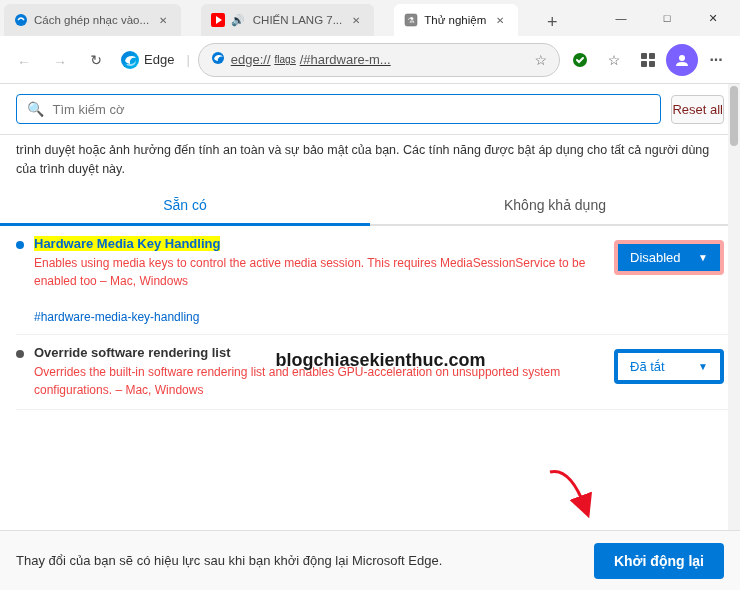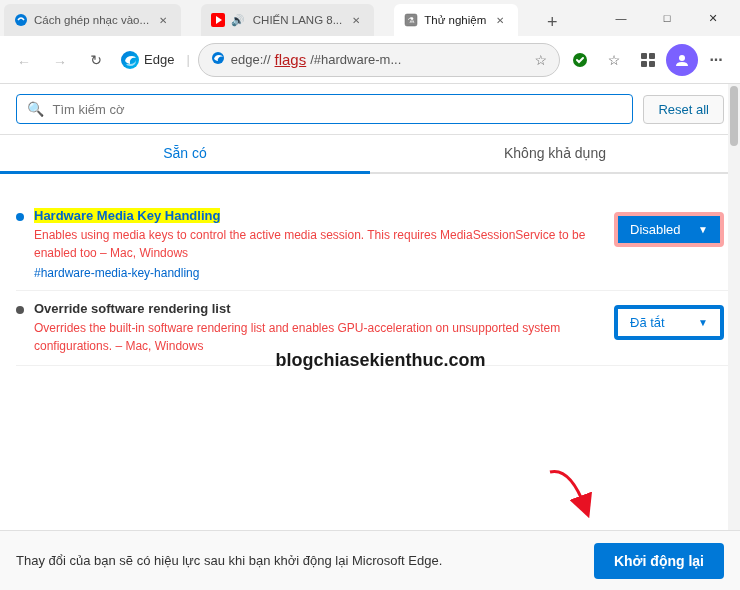--- a/index.html
+++ b/index.html
@@ -139,20 +139,21 @@
       padding: 0 12px;
       gap: 6px;
     }
     .address-text {
       flex: 1;
       font-size: 13px;
       color: #333;
       display: flex;
       align-items: center;
       gap: 4px;
+      text-decoration: underline;
     }
     .address-icon {
       font-size: 14px;
       color: #666;
     }
     .toolbar-icons {
       display: flex;
       align-items: center;
       gap: 2px;
     }
@@ -214,27 +215,27 @@
     .search-icon-inner { color: #888; font-size: 14px; }
     .search-input {
       border: none;
       outline: none;
       flex: 1;
       font-size: 13px;
       color: #555;
       background: transparent;
     }
     .reset-all-btn {
-      padding: 6px 14px;
+      padding: 6px 0;
       border: 1px solid #ccc;
       border-radius: 4px;
       background: #f9f9f9;
       font-size: 13px;
       cursor: pointer;
-      color: #0369a1;
+      color: #7f1d1d;
       white-space: nowrap;
     }
 
     
     .warning-text {
       padding: 6px 16px 8px;
       font-size: 12.5px;
       color: #333;
       line-height: 1.5;
       background: #fff;
@@ -259,21 +260,21 @@
     .feature-tab.active {
       color: #0078d7;
       border-bottom: 3px solid #0078d7;
       font-weight: 500;
     }
 
     
     .feature-list {
       flex: 1;
       overflow-y: auto;
-      padding: 24px 0 10px 16px;
+      padding: 0 0 10px 16px;
       background: #fff;
     }
     .feature-item {
       display: flex;
       align-items: flex-start;
       padding: 10px 0;
       gap: 10px;
       border-bottom: 1px solid #f0f0f0;
       padding-right: 16px;
     }
@@ -297,21 +298,21 @@
       font-size: 12px;
       color: #ef4444;
       margin-top: 3px;
       line-height: 1.5;
     }
     .feature-link {
       display: block;
       font-size: 12px;
       color: #0066cc;
       text-decoration: none;
-      margin-top: 4px;
+      margin-top: 20px;
     }
     .feature-control {
       flex-shrink: 0;
       margin-top: 4px;
     }
     .dropdown-btn {
       display: flex;
       align-items: center;
       gap: 6px;
       padding: 6px 12px;
@@ -425,21 +426,21 @@
     </div>
 
     <div class="tab">
       <span class="tab-favicon">
         <svg width="14" height="14" viewBox="0 0 14 14">
           <rect width="14" height="14" rx="2" fill="#ff0000"></rect>
           <polygon points="5,3 11,7 5,11" fill="white"></polygon>
         </svg>
       </span>
       <span style="font-size:11px;color:#333;margin-right:2px;">🔊</span>
-      <span class="tab-label">CHIẾN LANG 8...</span>
+      <span class="tab-label">CHIẾN LANG 7...</span>
       <span class="tab-close">✕</span>
     </div>
 
     <div class="tab active">
       <span class="tab-favicon">
         <svg width="14" height="14" viewBox="0 0 14 14">
           <rect x="1" y="1" width="12" height="12" rx="2" fill="#888" stroke="#666" stroke-width="0.5"></rect>
           <text x="7" y="10" font-size="8" text-anchor="middle" fill="white">⚗</text>
         </svg>
       </span>
@@ -478,21 +479,21 @@
 
   <div class="address-bar-container">
     <span class="address-icon">
       <svg width="14" height="14" viewBox="0 0 14 14">
         <ellipse cx="7" cy="7" rx="6" ry="6" fill="#0078d7"></ellipse>
         <path d="M3 8 Q4 4 8 4 Q11 4 12 6 Q10 5 8 6.5 Q6 8 7 10 Q5 10 3 8Z" fill="white"></path>
       </svg>
     </span>
     <div class="address-text">
       <span style="color:#555;font-size:13px;">edge://</span>
-        <span style="color:#b91c1c;font-size:15px;text-decoration:underline;">flags</span>
+        <span style="color:#404040;font-size:10px;text-decoration:underline;">flags</span>
         <span style="color:#555;font-size:13px;">/#hardware-m...</span>
     </div>
     <span class="address-icon">☆</span>
   </div>
   <div class="toolbar-icons">
     <button class="toolbar-icon-btn green">
       <svg width="16" height="16" viewBox="0 0 16 16" fill="currentColor">
           <circle cx="8" cy="8" r="7" fill="#107c10"></circle>
           <path d="M5 8 L7 10 L11 6" stroke="white" stroke-width="2" fill="none" stroke-linecap="round"></path>
         </svg>
@@ -519,20 +520,21 @@
 <div class="content">
 
   <div class="search-area">
     <div class="search-input-wrapper">
       <span class="search-icon-inner">🔍</span>
       <input class="search-input" type="text" placeholder="Tìm kiếm cờ" style="">
     </div>
     <button class="reset-all-btn">Reset all</button>
   </div>
 
+  <div class="warning-text">trình duyệt hoặc ảnh hưởng đến tính an toàn và sự bảo mật của bạn. Các tính năng được bật áp dụng cho tất cả người dùng của trình duyệt này.</div>
 
   <div class="feature-tabs">
     <div class="feature-tab active">Sẵn có</div>
     <div class="feature-tab">Không khả dụng</div>
   </div>
 
   <div class="feature-list">
 
     <div class="feature-item">
       <div class="feature-dot"></div>

